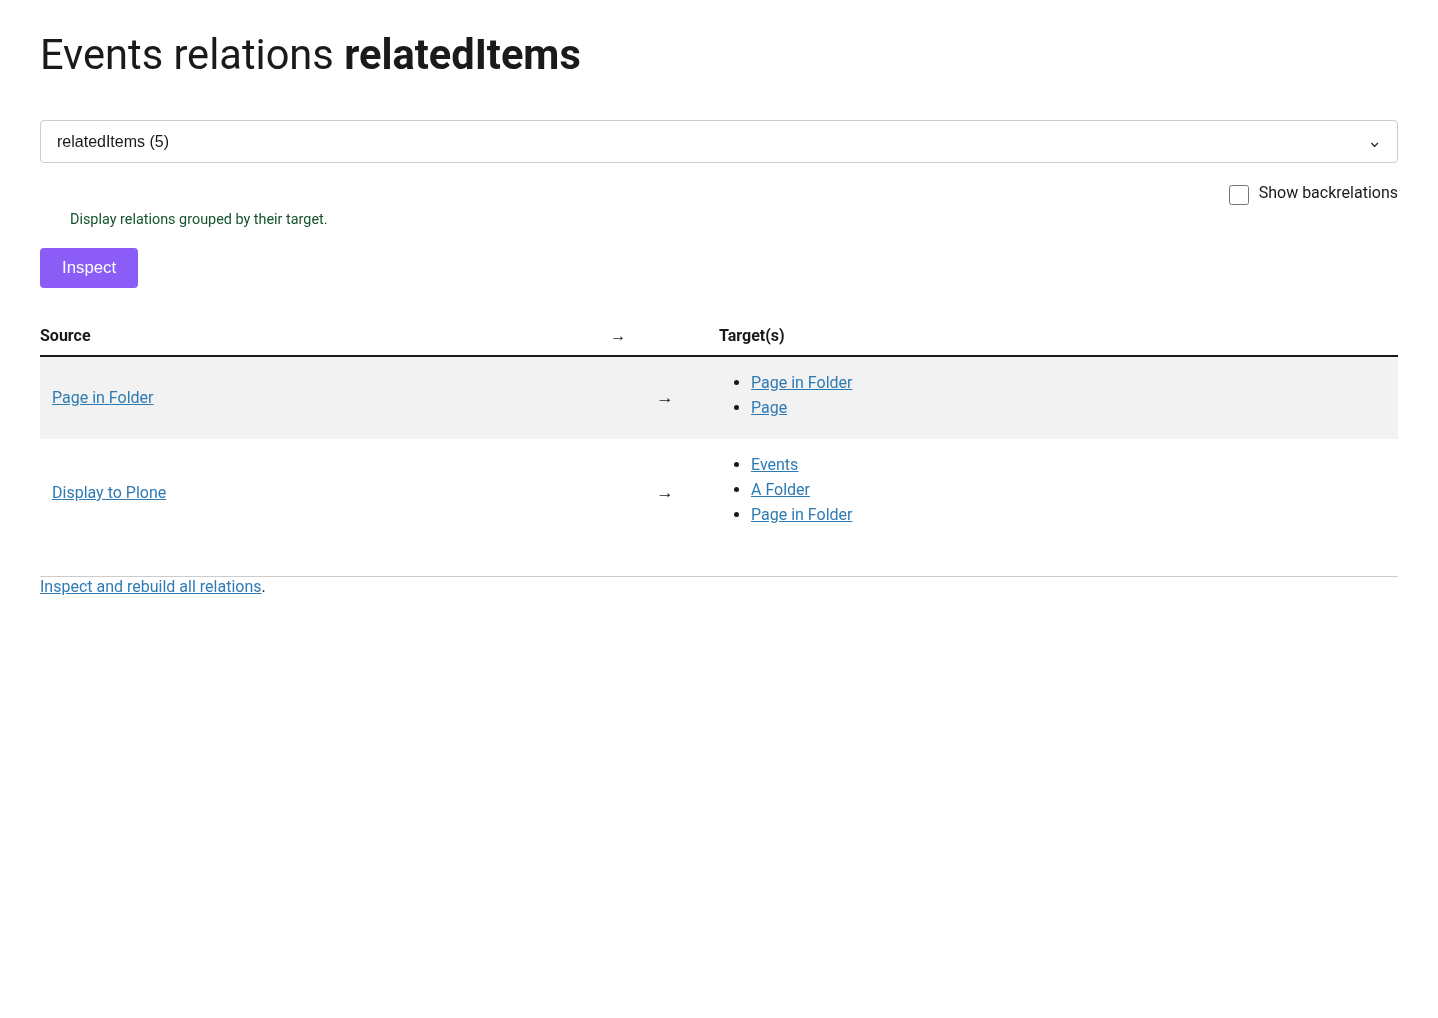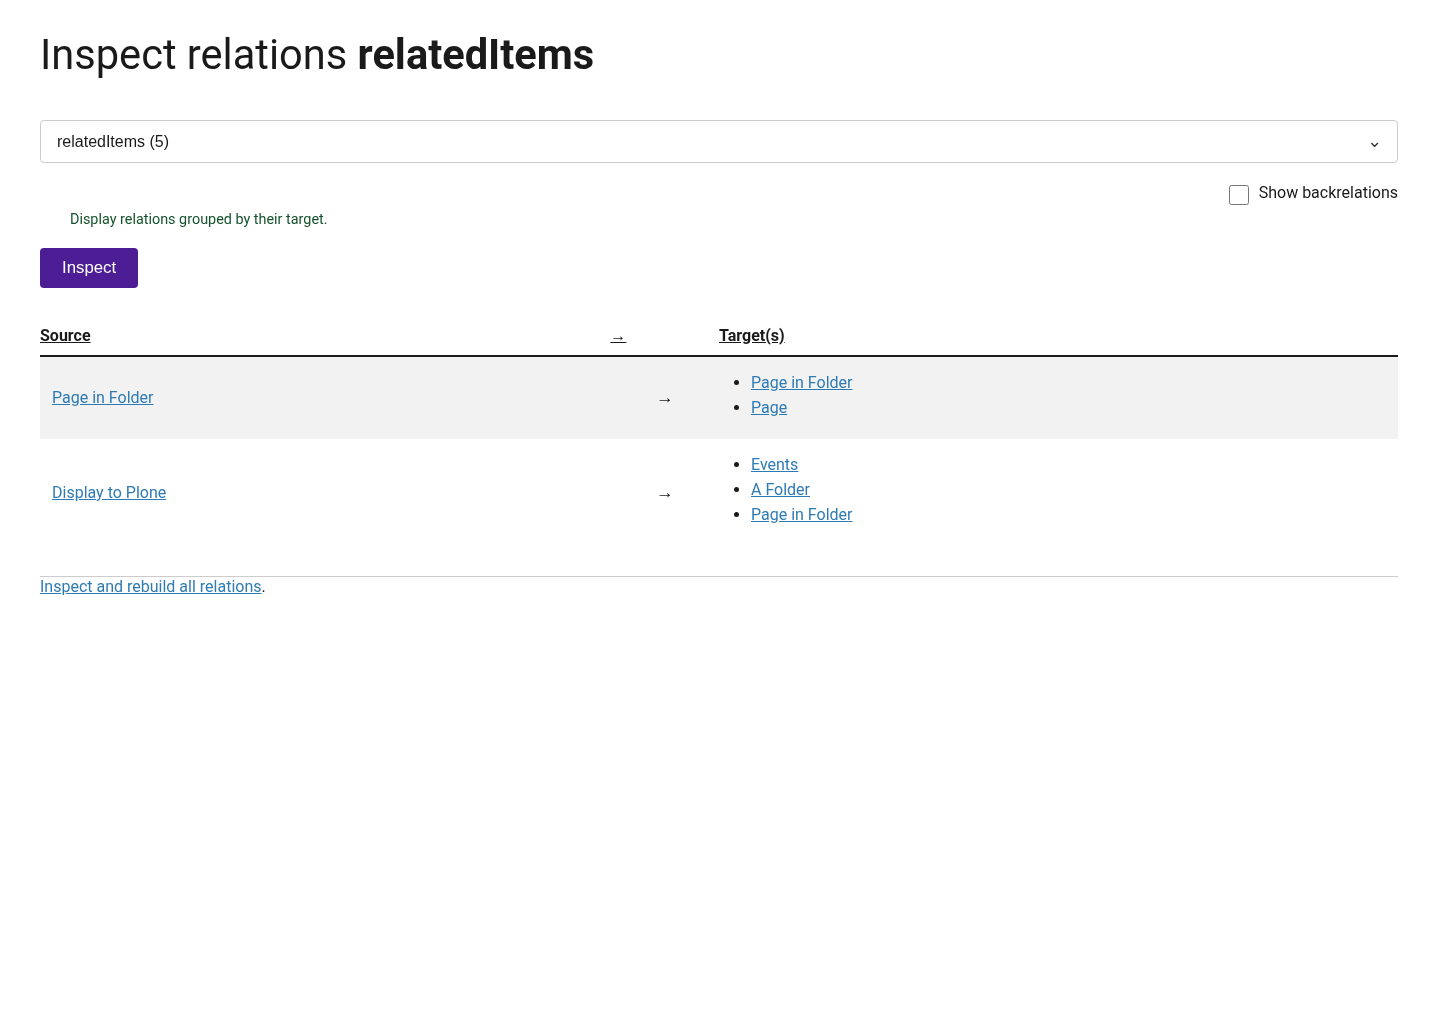--- a/index.html
+++ b/index.html
@@ -85,21 +85,21 @@
     }
 
     .checkbox-description {
       font-size: 0.9rem;
       color: #14532d;
       margin-left: 30px;
       margin-bottom: 20px;
     }
 
     .inspect-button {
-      background-color: #4c1d95;
+      background-color: #8b5cf6;
       color: #fff;
       border: none;
       padding: 10px 22px;
       font-size: 1.05rem;
       border-radius: 4px;
       cursor: pointer;
       margin-bottom: 28px;
       font-weight: 500;
     }
 
@@ -107,21 +107,20 @@
       width: 100%;
       border-collapse: collapse;
     }
 
     .table-header-row th {
       font-weight: 700;
       font-size: 1rem;
       padding: 10px 0 10px 0;
       text-align: left;
       border-bottom: 2px solid #1a1a1a;
-      text-decoration: underline;
     }
 
     .th-source {
       width: 42%;
     }
 
     .th-arrow {
       width: 8%;
       text-align: center;
     }
@@ -182,21 +181,21 @@
       font-size: 1rem;
       color: #1a1a1a;
     }
   </style>
 </head>
 <body>
 
 
 
 <h1 class="page-title">
-  <span>Inspect relations </span><strong>relatedItems</strong>
+  <span>Events relations </span><strong>relatedItems</strong>
 </h1>
 
 <div class="dropdown-container">
   <div class="dropdown-wrapper">
     <select class="dropdown-select">
       <option>relatedItems (5)</option>
     </select>
     <span class="dropdown-chevron">⌄</span>
   </div>
 </div>

